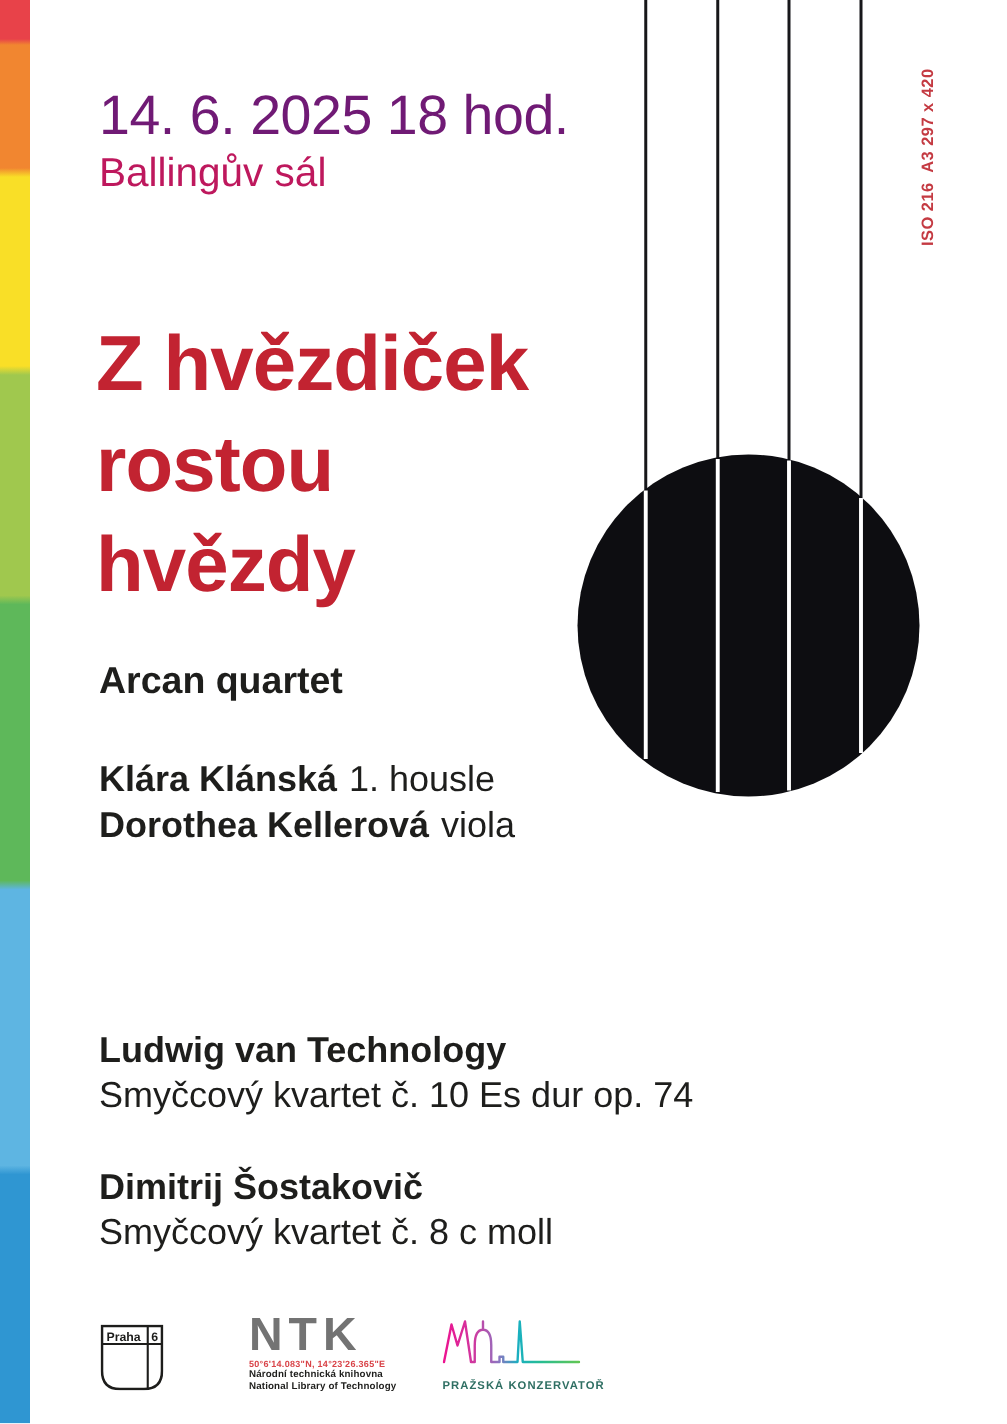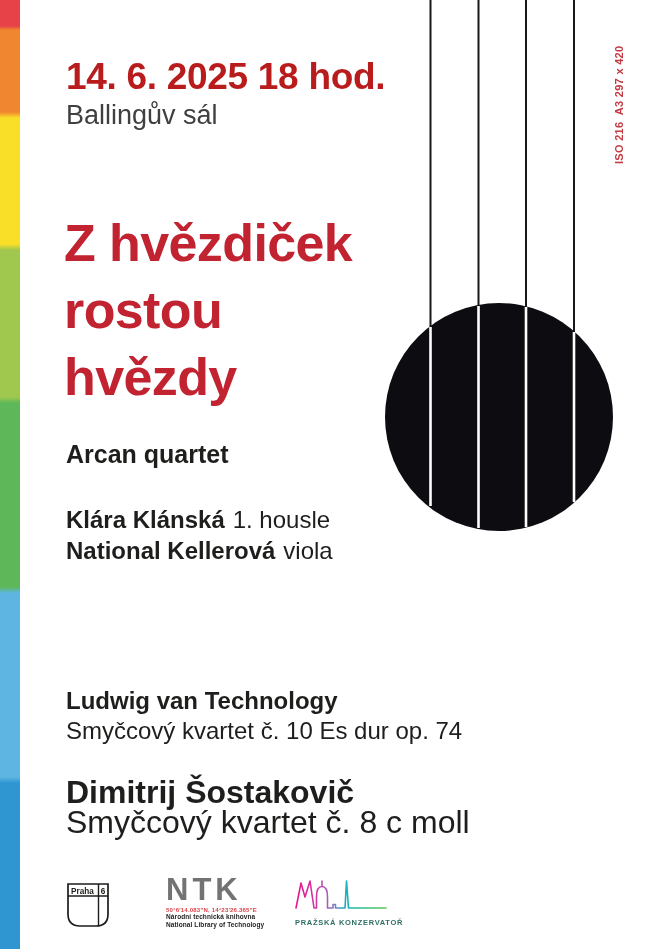--- a/index.html
+++ b/index.html
@@ -21,32 +21,32 @@
   }
   
   .strings{position:absolute;left:0;top:0;}
   
   .iso{
     position:absolute;left:566px;top:105px;width:106px;height:12px;
     transform:rotate(-90deg);transform-origin:center;
     font-size:11px;font-weight:bold;color:#c43a42;letter-spacing:0.3px;
     text-align:center;white-space:pre;
   }
-  .dateline{position:absolute;left:66px;top:56px;font-size:37px;font-weight:bold;color:#b91c1c;letter-spacing:-0.3px;text-align:right;}
-  .venue{position:absolute;left:66px;top:100px;font-size:27px;color:#404040;}
+  .dateline{position:absolute;left:66px;top:56px;font-size:37px;font-weight:normal;color:#701a75;letter-spacing:-0.3px;text-align:right;}
+  .venue{position:absolute;left:66px;top:100px;font-size:27px;color:#be185d;}
   .title{
     position:absolute;left:64px;top:210px;font-size:52px;font-weight:bold;color:#c22331;
     line-height:67px;letter-spacing:-0.6px;
   }
   .ensemble{position:absolute;left:66px;top:440px;font-size:25px;font-weight:bold;}
   .performers{position:absolute;left:66px;top:504px;font-size:24px;line-height:31px;}
   .perf .name{font-weight:bold;}
   .perf .role{margin-left:0.33em;}
   .program1{position:absolute;left:66px;top:686px;font-size:24px;line-height:30px;}
-  .program2{position:absolute;left:66px;top:777px;font-size:32px;line-height:30px;}
+  .program2{position:absolute;left:66px;top:777px;font-size:24px;line-height:30px;}
   .composer{font-weight:bold;}
   
   .praha6{position:absolute;left:67px;top:883px;}
   .ntk{position:absolute;left:166px;top:874px;line-height:1;}
   .ntk .acronym{font-size:31px;font-weight:bold;letter-spacing:4px;color:#737373;}
   .ntk .coords{font-size:6px;font-weight:bold;color:#d94348;margin-top:2px;letter-spacing:0.2px;}
   .ntk .n1,.ntk .n2{font-size:6.5px;font-weight:bold;color:#1e1e1c;margin-top:1px;letter-spacing:0.1px;}
   .pk{position:absolute;left:295px;top:876px;font-weight:bold;}
   .pk .pk-name{font-size:7.5px;color:#2f6f63;letter-spacing:0.7px;margin-top:2px;}
 </style>
@@ -84,21 +84,21 @@
     <div>hvězdy</div>
   </div>
 
   <div class="ensemble">Arcan quartet</div>
 
   <div class="performers">
     <div class="perf">
       <span class="name">Klára Klánská</span><span class="role">1. housle</span>
     </div>
     <div class="perf">
-      <span class="name">National Kellerová</span><span class="role">viola</span>
+      <span class="name">Dorothea Kellerová</span><span class="role">viola</span>
     </div>
   </div>
 
   <div class="program1">
     <div class="composer">Ludwig van Technology</div>
     <div class="work">Smyčcový kvartet č. 10 Es dur op. 74</div>
   </div>
   <div class="program2">
     <div class="composer">Dimitrij Šostakovič</div>
     <div class="work">Smyčcový kvartet č. 8 c moll</div>

